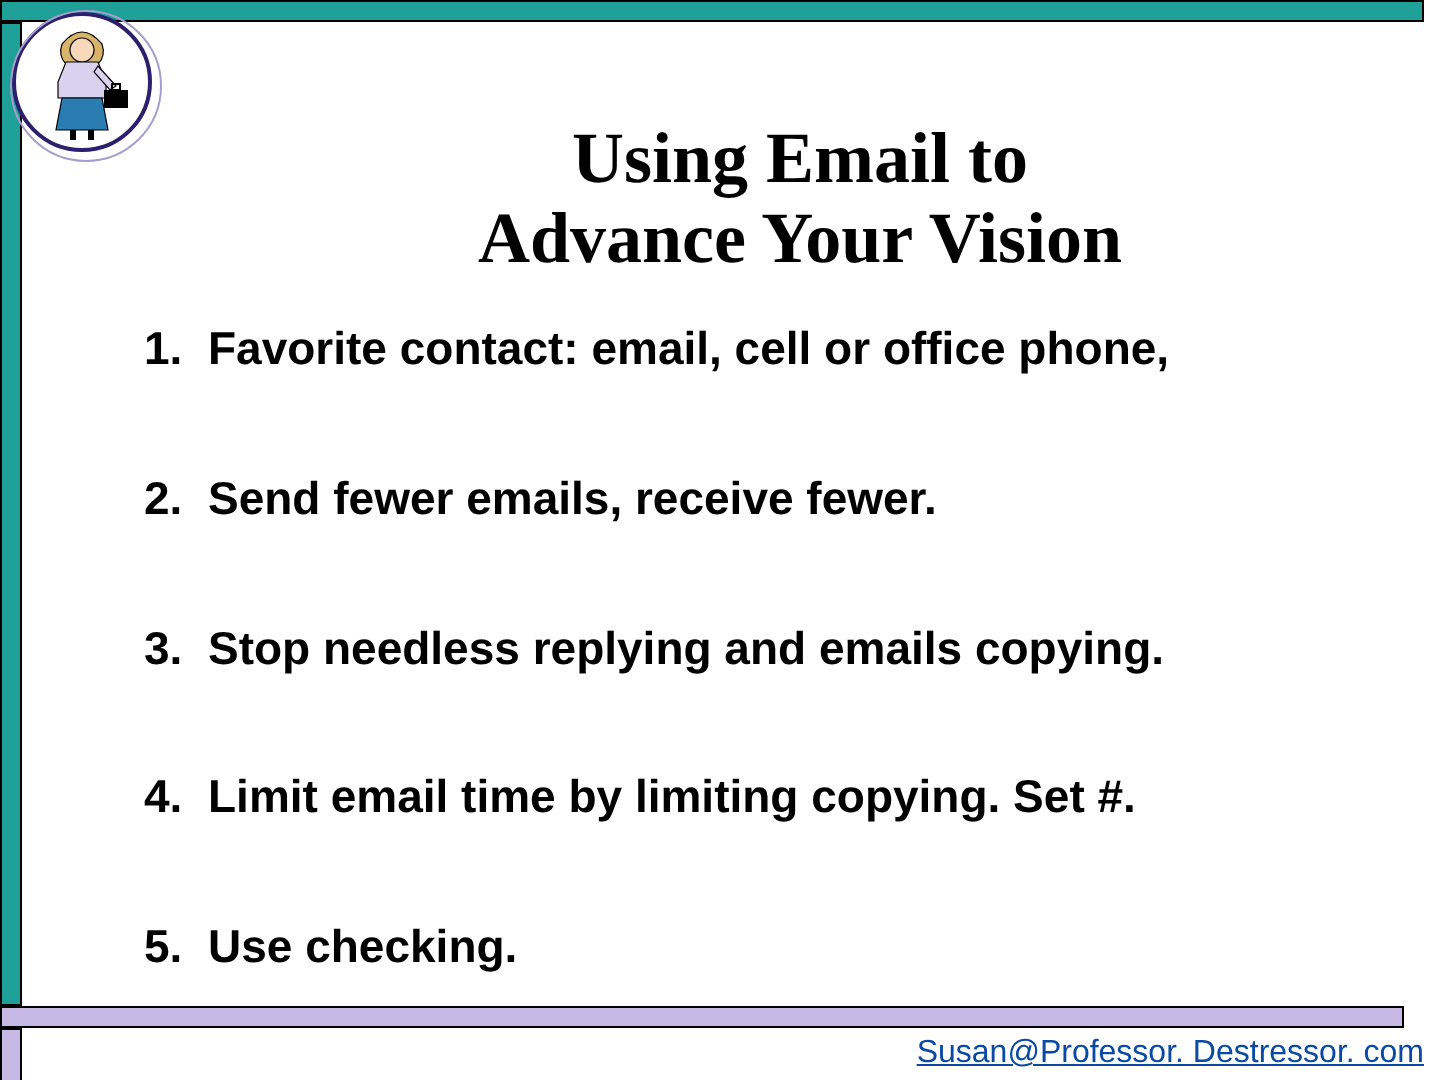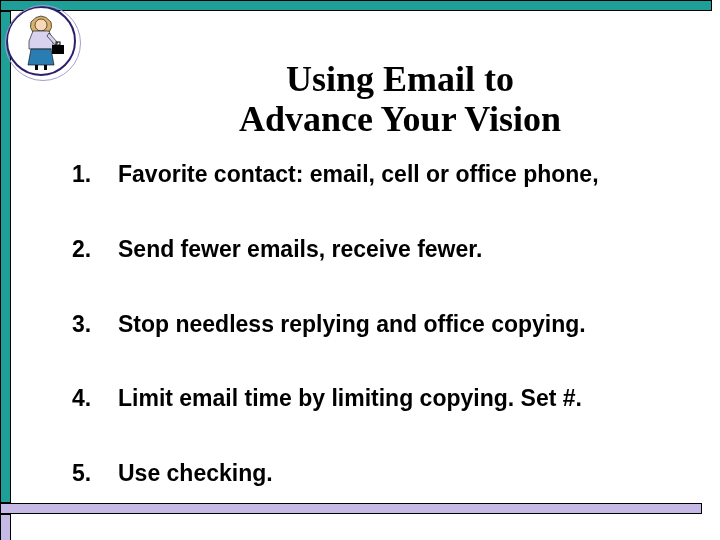--- a/index.html
+++ b/index.html
@@ -73,21 +73,21 @@
   .item {
     display: flex;
     font-weight: 700;
     font-size: 23px;
     color: #000;
     margin-bottom: 46px;
     line-height: 1.25;
   }
   .item:last-child { margin-bottom: 0; }
   .num  { width: 32px; flex: 0 0 32px; }
-  .txt  { flex: 1 1 auto; margin-left: 14px; }
+  .txt  { flex: 1 1 auto; }
 
   
   .footer {
     position: absolute;
     right: 8px;
     bottom: 4px;
     font-size: 16px;
     color: #0a4aa5;
     text-decoration: underline;
   }
@@ -130,26 +130,27 @@
     <div class="item">
       <span class="num">1.</span>
       <span class="txt">Favorite contact: email, cell or office phone,</span>
     </div>
     <div class="item">
       <span class="num">2.</span>
       <span class="txt">Send fewer emails, receive fewer.</span>
     </div>
     <div class="item">
       <span class="num">3.</span>
-      <span class="txt">Stop needless replying and office copying.</span>
+      <span class="txt">Stop needless replying and emails copying.</span>
     </div>
     <div class="item">
       <span class="num">4.</span>
       <span class="txt">Limit email time by limiting copying. Set #.</span>
     </div>
     <div class="item">
       <span class="num">5.</span>
       <span class="txt">Use checking.</span>
     </div>
   </div>
 
+  <a class="footer" href="#">Susan@Professor. Destressor. com</a>
 
 </div>
 
 </body></html>

